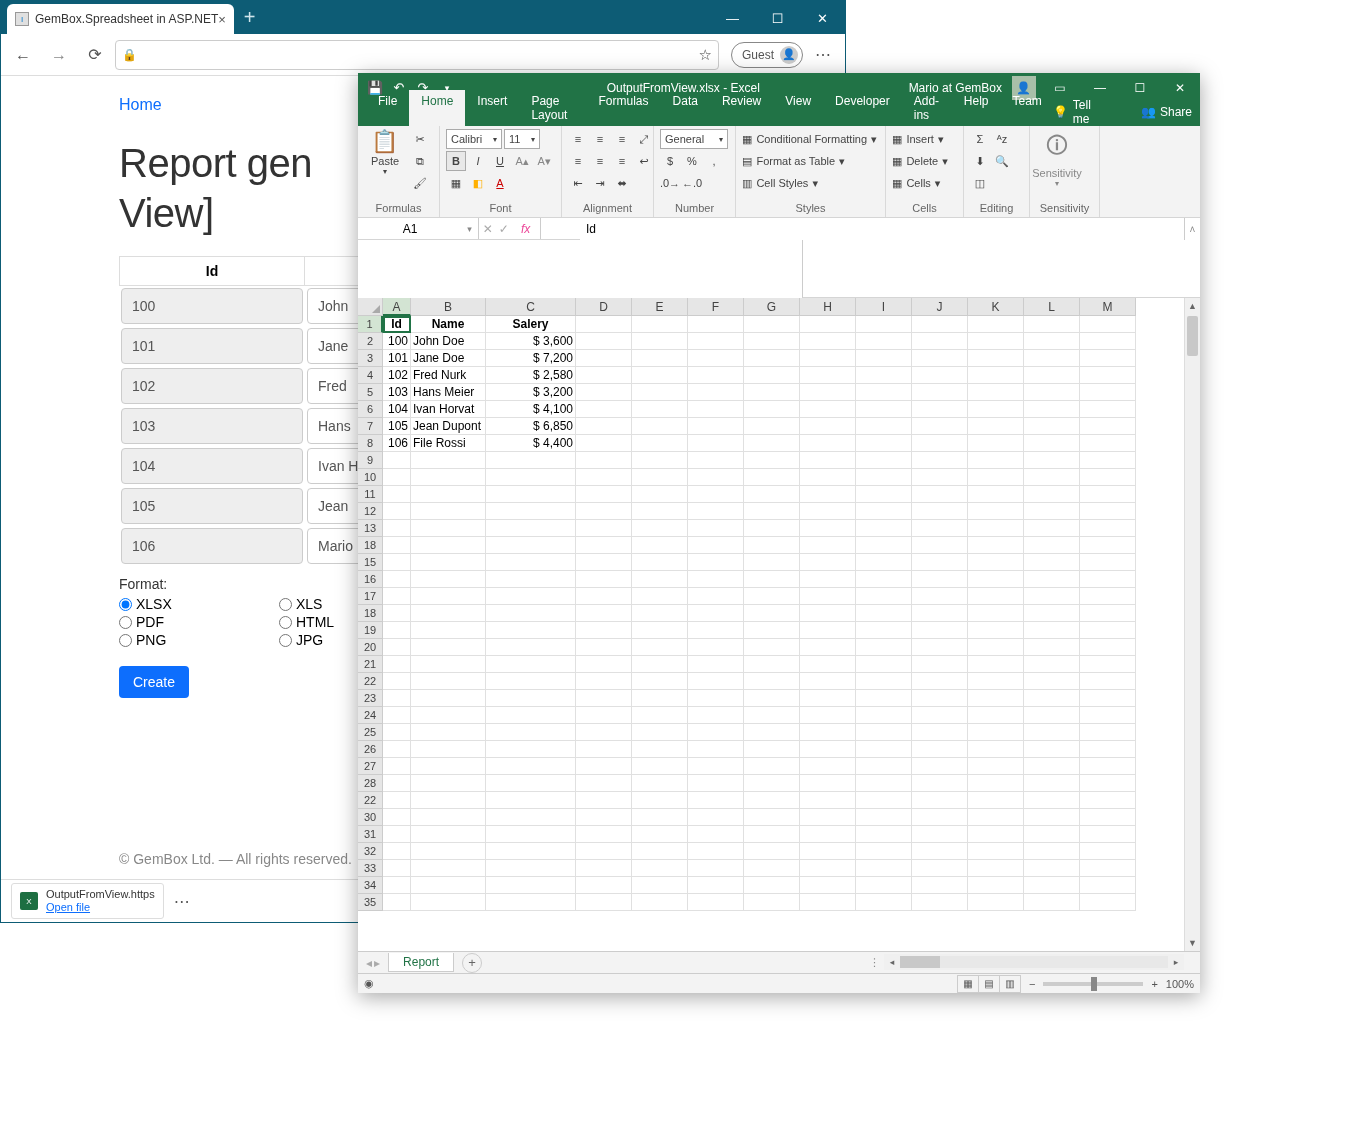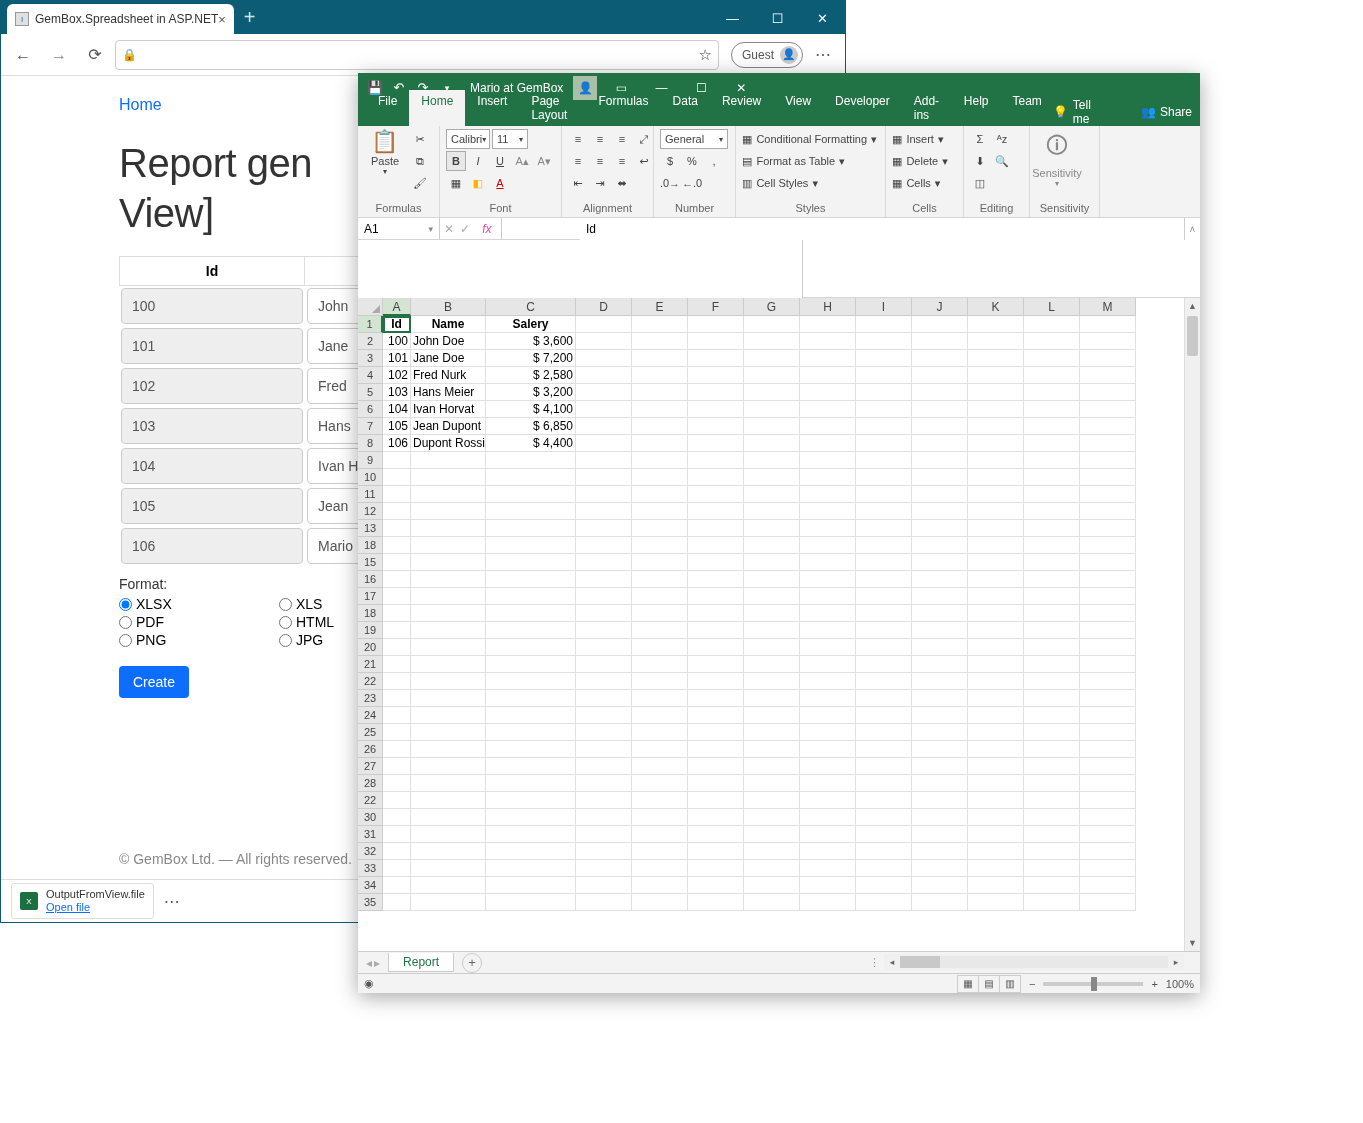--- a/index.html
+++ b/index.html
@@ -209,36 +209,37 @@
           <label><input type="radio" name="fmt" style=""> JPG</label>
         </div>
       <button class="btn-create">Create</button>
     </div>
   </div>
   <div class="footer-text">© GemBox Ltd. — All rights reserved.</div>
   <div class="download-bar">
     <div class="dl-item">
       <span class="dl-icon">X</span>
       <span class="dl-text">
-        <div class="fname">OutputFromView.file</div>
+        <div class="fname">OutputFromView.https</div>
         <div class="open">Open file</div>
       </span>
     </div>
     <span class="dl-more">⋯</span>
   </div>
 </div>
 
 <div class="excel">
   <div class="xl-title">
     <div class="xl-qat">
       <div class="q">💾</div>
       <div class="q grey">↶</div>
       <div class="q grey">↷</div>
       <div class="q" style="font-size:9px;">▾</div>
     </div>
+    <div class="xl-title-center">OutputFromView.xlsx  -  Excel</div>
     <div class="xl-title-right">
       <span class="usr">Mario at GemBox</span>
       <span class="uava">👤</span>
       <div class="wbtn">▭</div>
       <div class="wbtn">—</div>
       <div class="wbtn">☐</div>
       <div class="wbtn">✕</div>
     </div>
   </div>
   <div class="xl-tabs">
@@ -279,21 +280,21 @@
           <div class="mini">✂</div>
           <div class="mini">⧉</div>
           <div class="mini">🖌</div>
         </div>
       </div>
       <div class="lab">Formulas</div>
     </div>
     <div class="rgroup" style="width:122px;">
       <div class="body" style="flex-direction:column; gap:2px;">
         <div class="stackrow">
-          <div class="combo" style="width:44px;">
+          <div class="combo" style="width:56px;">
               <span>Calibri</span>
               <span style="margin-left:auto;font-size:8px;">▾</span>
             </div>
           <div class="combo" style="width:36px;">
               <span>11</span>
               <span style="margin-left:auto;font-size:8px;">▾</span>
             </div>
         </div>
         <div class="stackrow">
           <div class="mini" style="border:1px solid #aaa;background:#e8e8e8;">
@@ -400,21 +401,21 @@
         <span class="ic">🛈</span>
         <span>Sensitivity</span>
             <span style="font-size:8px;">▾</span>
       </div>
         </div>
       <div class="lab">Sensitivity</div>
     </div>
   </div>
 
   <div style="display:flex;">
-    <div class="xl-fbar" style="width:222px;">
+    <div class="xl-fbar" style="width:222px;justify-content:center;">
       <div class="namebox">
           <span>A1</span>
           <span class="dd">▾</span>
         </div>
       <div class="fx-btns">
           <span>✕</span>
           <span>✓</span>
           <span class="fx-lab">fx</span>
         </div>
     </div>
@@ -582,21 +583,21 @@
           <div class="cell" style="width: 56px;"></div>
           <div class="cell" style="width: 56px;"></div>
           <div class="cell" style="width: 56px;"></div>
           <div class="cell" style="width: 56px;"></div>
           <div class="cell" style="width: 56px;"></div>
           <div class="cell" style="width: 56px;"></div>
           <div class="cell" style="width: 56px;"></div>
         </div>
         <div class="crow">
           <div class="cell r" style="width: 28px;">106</div>
-          <div class="cell" style="width: 75px;">Dupont Rossi</div>
+          <div class="cell" style="width: 75px;">File Rossi</div>
           <div class="cell r" style="width: 90px;">$ 4,400</div>
           <div class="cell" style="width: 56px;"></div>
           <div class="cell" style="width: 56px;"></div>
           <div class="cell" style="width: 56px;"></div>
           <div class="cell" style="width: 56px;"></div>
           <div class="cell" style="width: 56px;"></div>
           <div class="cell" style="width: 56px;"></div>
           <div class="cell" style="width: 56px;"></div>
           <div class="cell" style="width: 56px;"></div>
           <div class="cell" style="width: 56px;"></div>

